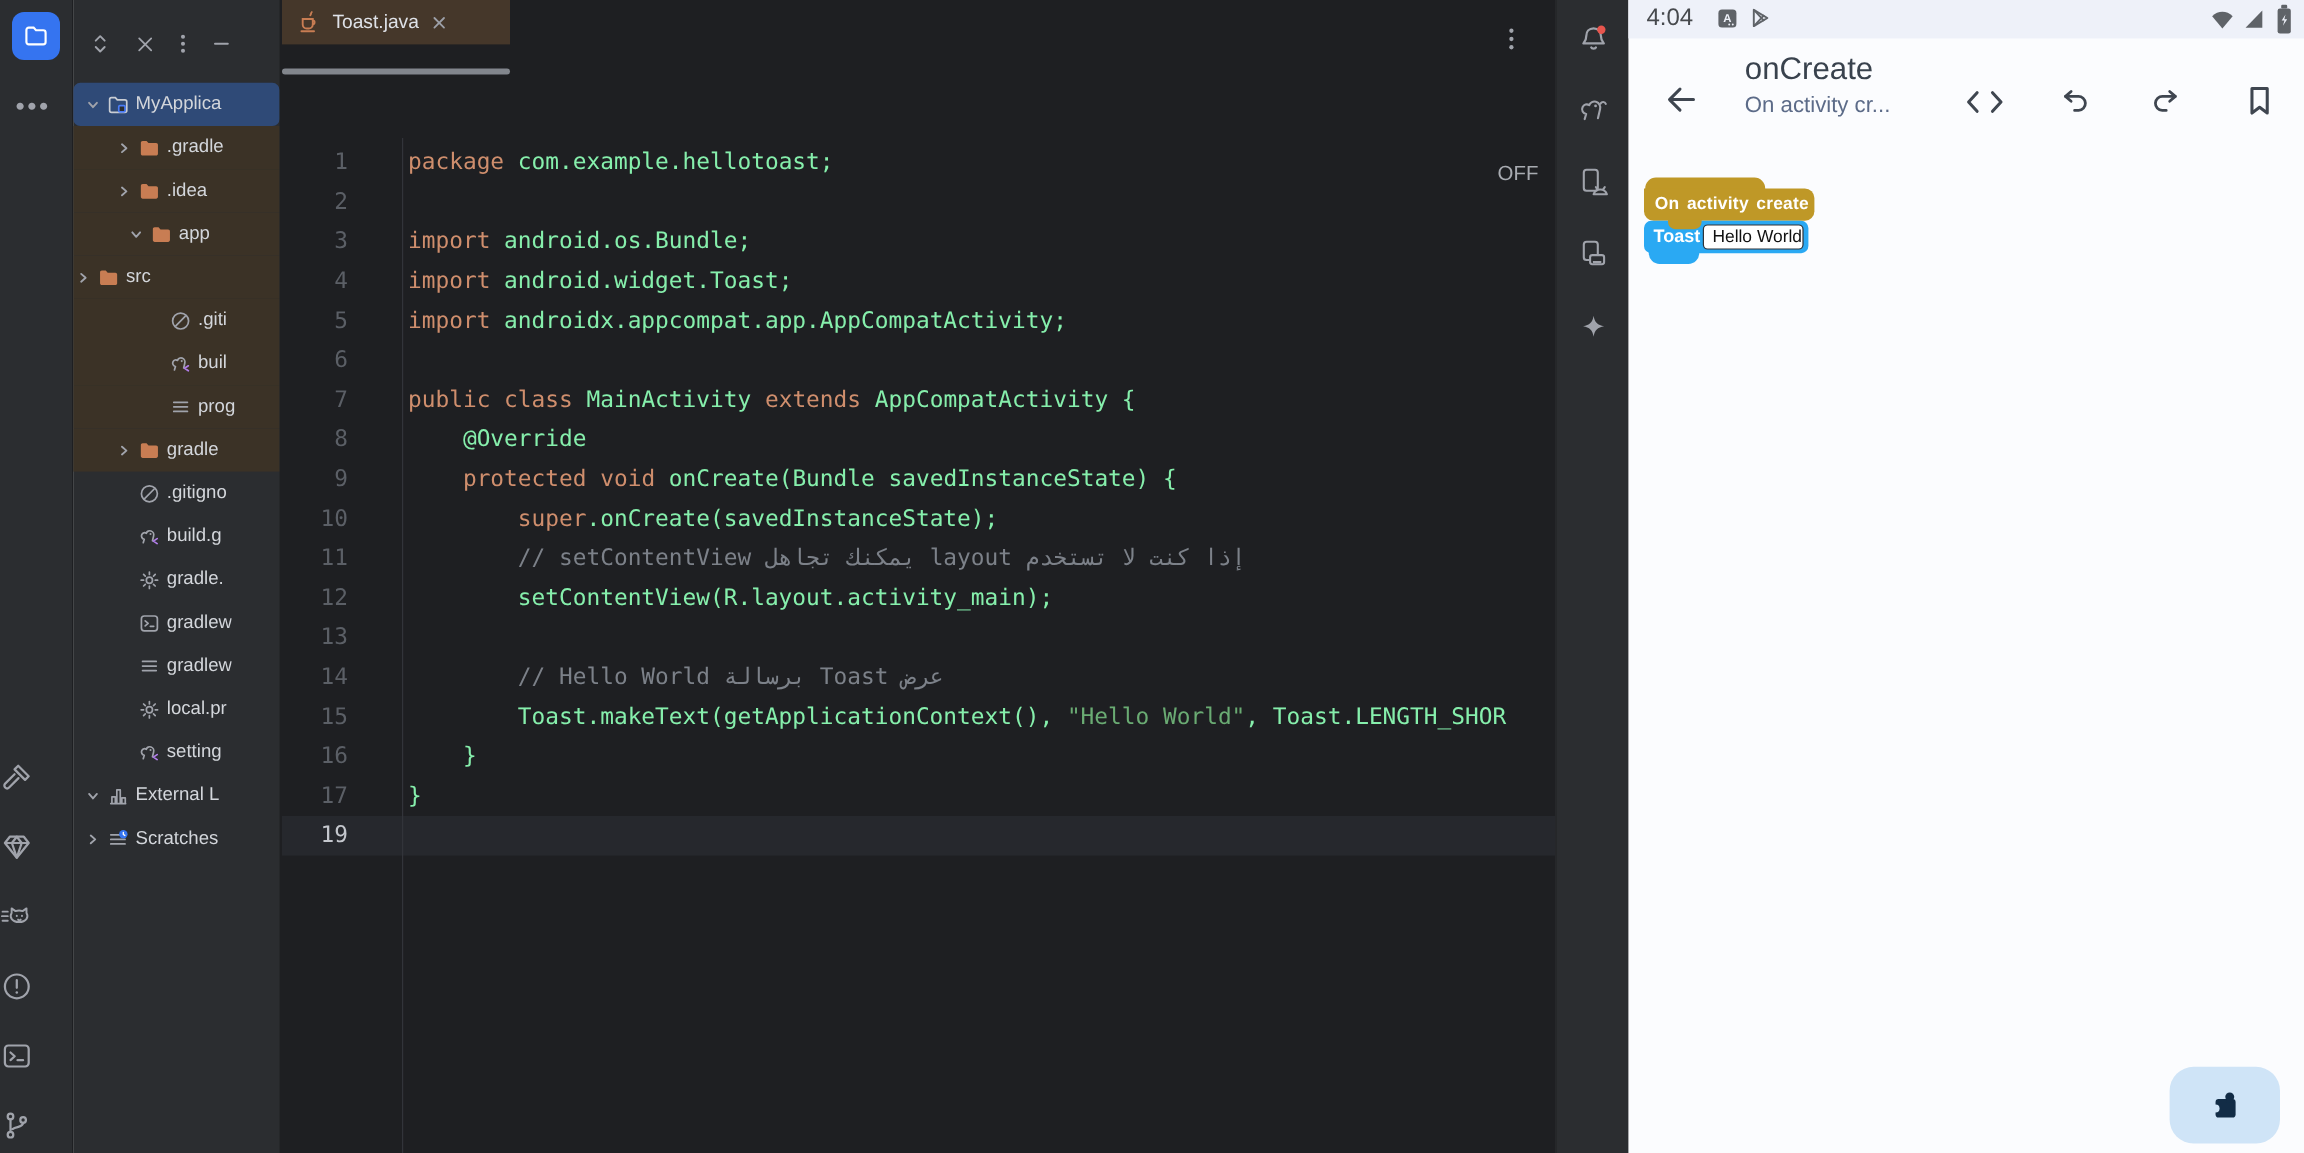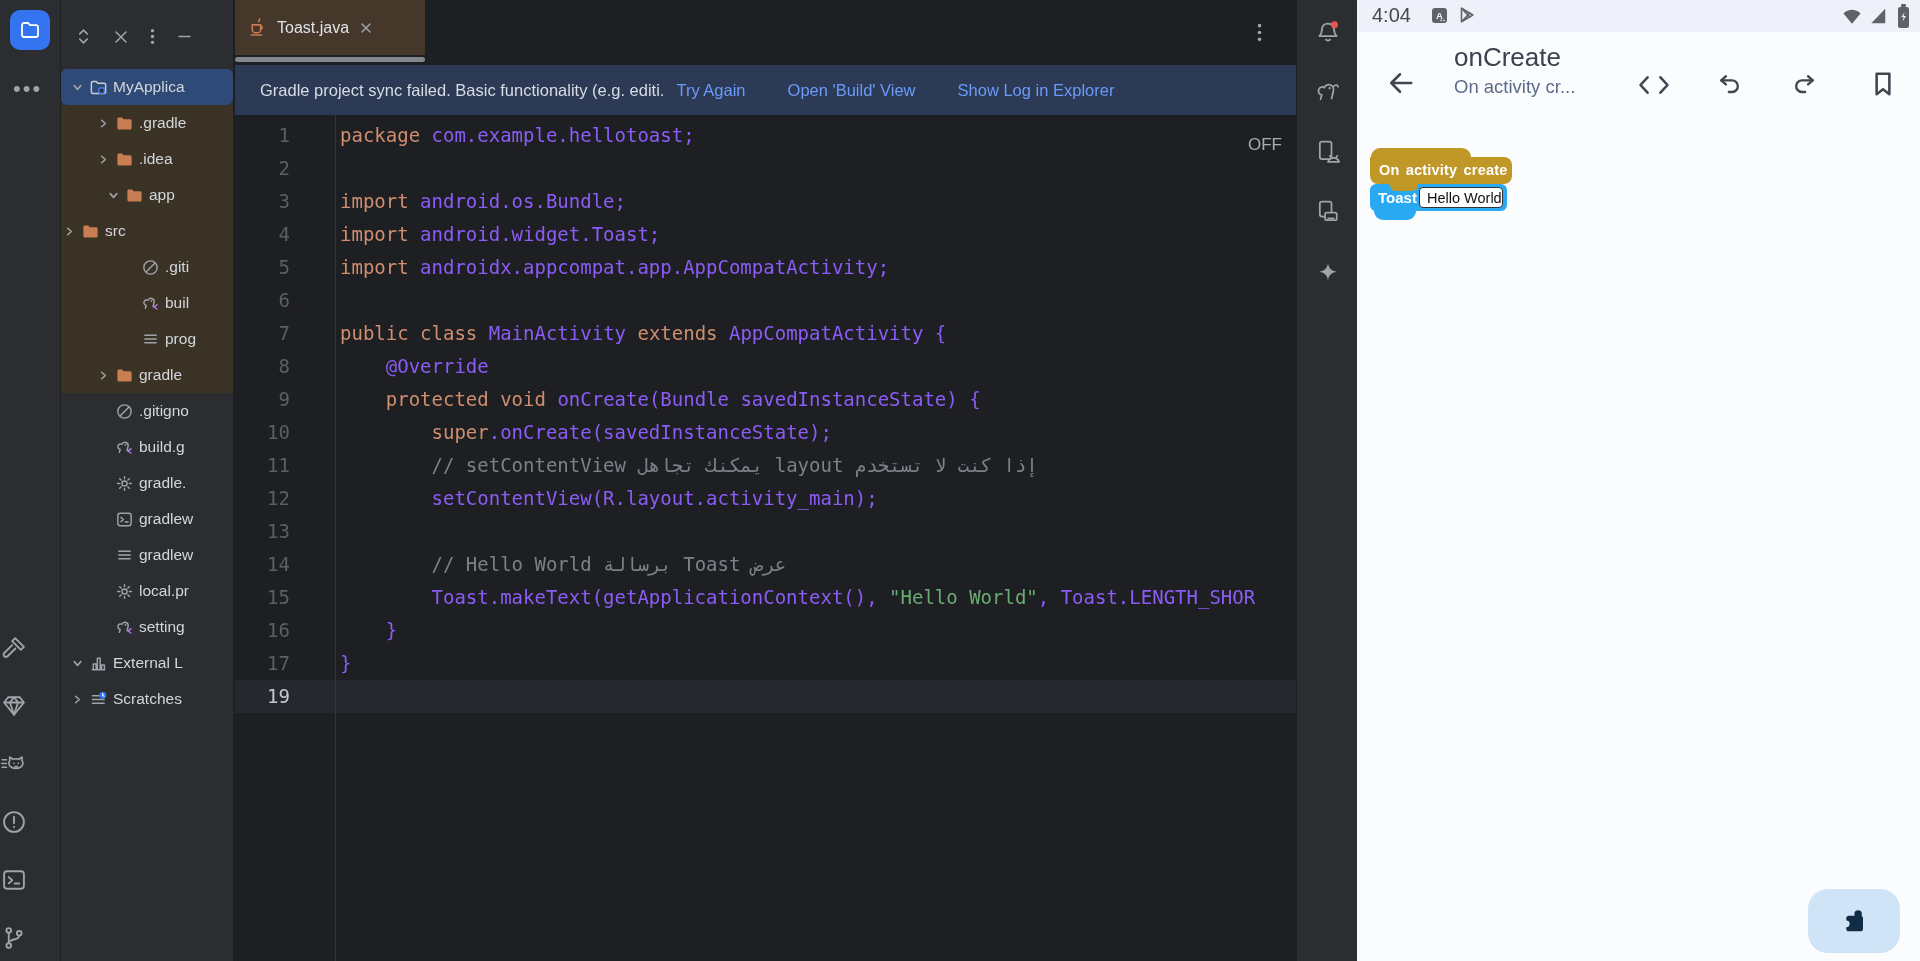--- a/index.html
+++ b/index.html
@@ -22,37 +22,37 @@
   .trow{height:36px;display:flex;align-items:center;white-space:nowrap;overflow:hidden;color:#d3d6db;font-size:15.5px;}
   .trow.zopen{background:#3b3226;}
   .trow.sel{background:#2f4a77;border-radius:6px;}
   .tchev{width:17px;height:17px;flex:0 0 17px;color:#a0a3ab;display:flex;align-items:center;justify-content:center;}
   .tchev.d svg{transform:rotate(90deg);}
   .tico{width:20px;height:20px;flex:0 0 20px;margin:0 5px 0 2px;display:flex;align-items:center;justify-content:center;}
   .tlabel{overflow:hidden;}
 
   
   #main-col{left:235px;top:0;width:1061px;height:961px;background:#1e1f22;overflow:hidden;}
-  .tab{left:0;top:0;width:190px;height:55px;background:#45372a;display:flex;align-items:center;padding:0 12px;box-sizing:border-box;gap:9px;}
+  .tab{left:0;top:0;width:190px;height:37px;background:#45372a;display:flex;align-items:center;padding:0 12px;box-sizing:border-box;gap:9px;}
   .tab-title{color:#dfe2e8;font-size:16px;}
   .tab-close{color:#9da0a8;margin-left:2px;}
   .tab-thumb{left:0;top:57px;width:190px;height:5px;background:#82868d;border-radius:3px;}
   .tabbar-kebab{left:1022px;top:23px;color:#a0a3ab;}
   .banner{left:0;top:65px;width:1061px;height:50px;background:#2c3a55;display:flex;align-items:center;
           padding-left:25px;box-sizing:border-box;font-size:16.5px;color:#d7dce5;white-space:nowrap;overflow:hidden;}
   .banner a{color:#6a9bfa;text-decoration:none;margin-left:42px;}
   .banner a:first-of-type{margin-left:12px;}
   .editor{left:0;top:115px;width:1061px;height:846px;overflow:hidden;
           font-family:"DejaVu Sans Mono","Liberation Mono",monospace;font-size:19px;line-height:33px;}
   .cur-line{left:0;top:565px;width:1061px;height:33px;background:#26282d;}
   .gutter{left:0;top:4px;width:55px;text-align:right;color:#5b5f66;}
   .gutter div.cur{color:#c4c7cd;}
   .gutter-sep{left:100px;top:0;width:1px;height:846px;background:#32343a;}
   .code{left:105px;top:4px;white-space:pre;color:#bcbec4;}
-  .code .k{color:#cf8e6d;} .code .c{color:#7c8189;} .code .s{color:#6aab73;} .code .d{color:#8b5cf6;text-align:right;}
+  .code .k{color:#cf8e6d;} .code .c{color:#7c8189;} .code .s{color:#6aab73;} .code .d{color:#86efac;text-align:right;}
   .off-badge{right:14px;top:13px;color:#a8abb1;font-size:17px;font-family:"Liberation Sans",sans-serif;}
 
   
   #right-toolbar{left:1296px;top:0;width:61px;height:961px;background:#2b2d30;border-left:1px solid #1e1f22;}
   .rt-ic{left:17px;width:28px;height:28px;color:#a0a3ab;}
 
   
   #phone{left:1357px;top:0;width:563px;height:961px;background:#fbfcfe;}
   .status{left:0;top:0;width:563px;height:32px;background:#eef1f9;color:#46494d;}
   .stime{left:15px;top:4px;font-size:20px;}
@@ -390,26 +390,20 @@
     </div>
     <div class="abs tab-thumb"></div>
     <div class="abs tabbar-kebab">
       <svg width="5" height="19" viewBox="0 0 4 18" fill="currentColor">
           <circle cx="2" cy="2.5" r="1.7"></circle>
           <circle cx="2" cy="9" r="1.7"></circle>
           <circle cx="2" cy="15.5" r="1.7"></circle>
         </svg>
     </div>
 
-    <div class="abs banner">
-      <span>Gradle project sync failed. Basic functionality (e.g. editi.</span>
-      <a href="#">Try Again</a>
-      <a href="#">Open 'Build' View</a>
-      <a href="#">Show Log in Explorer</a>
-    </div>
 
     <div class="abs editor">
       <div class="abs cur-line"></div>
       <div class="abs gutter" id="gutter">
           <div>1</div>
           <div>2</div>
           <div>3</div>
           <div>4</div>
           <div>5</div>
           <div>6</div>

